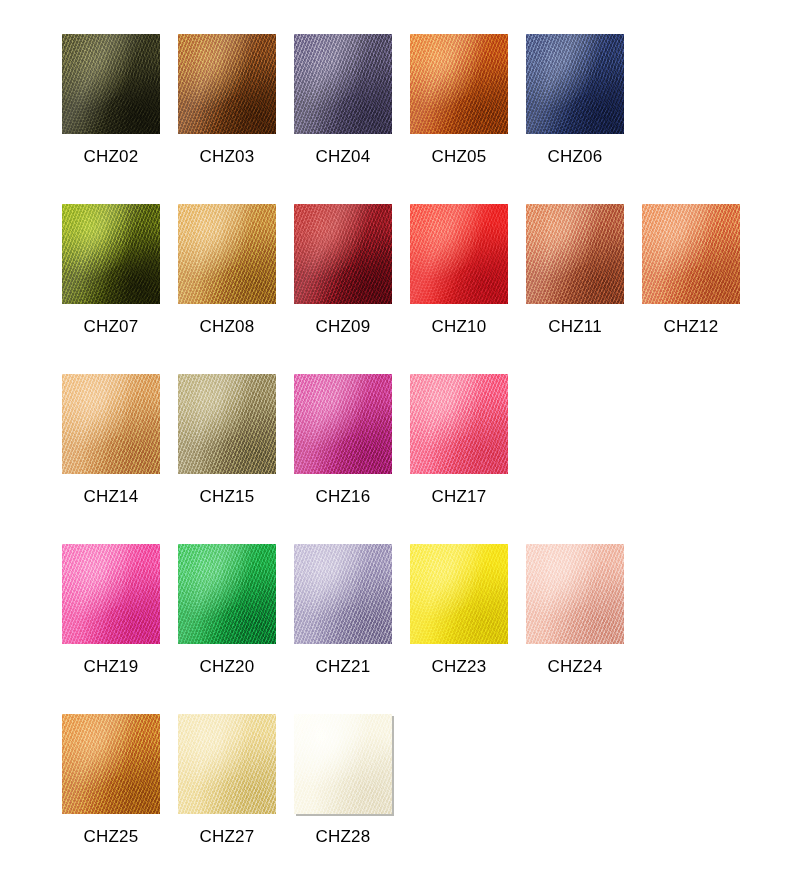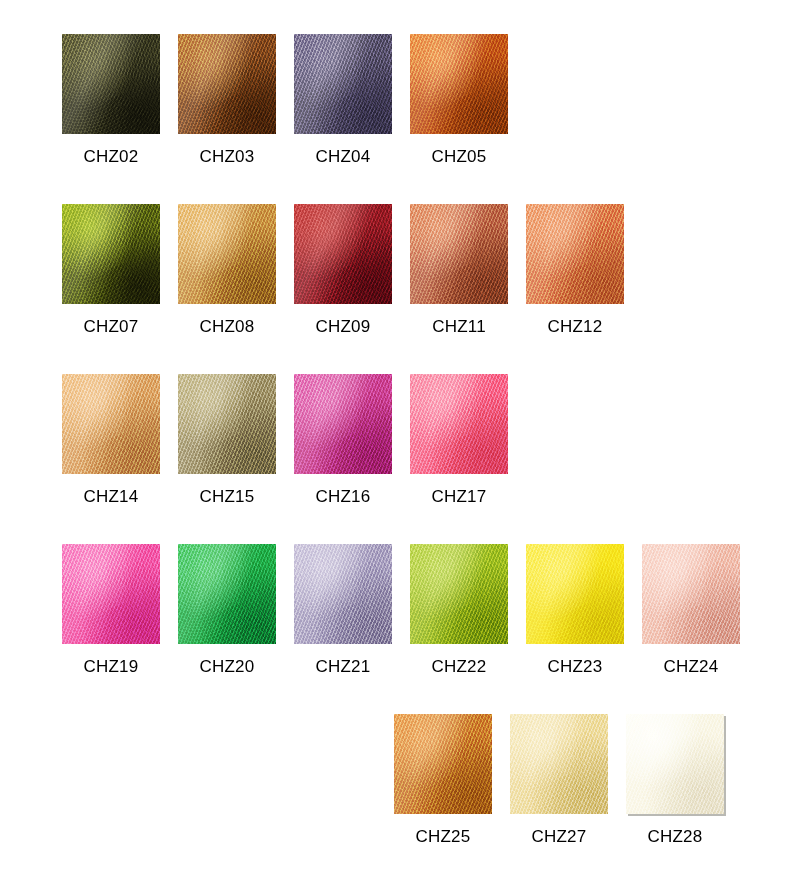--- a/index.html
+++ b/index.html
@@ -25,21 +25,21 @@
     position: absolute;
     left: 62px;
     top: 34px;
     width: 680px;
   }
   .swatch-row {
     display: flex;
     flex-direction: row;
     height: 170px;
   }
-  .swatch-row:last-child { height: 160px; justify-content: flex-end; }
+  .swatch-row:last-child { height: 160px; }
   .swatch-cell {
     width: 116px;
     flex: 0 0 116px;
     display: flex;
     flex-direction: column;
     align-items: flex-start;
   }
   .swatch-tile {
     width: 98px;
     height: 100px;
@@ -111,20 +111,28 @@
           <div class="swatch-label">CHZ04</div>
         </div>
         <div class="swatch-cell">
           <div class="swatch-tile" style="background: radial-gradient(at 28% 22%, rgb(240, 160, 82) 0%, rgba(255, 255, 255, 0) 48%), radial-gradient(at 78% 82%, rgb(140, 54, 8) 0%, rgba(255, 255, 255, 0) 55%), linear-gradient(135deg, rgb(240, 160, 82) 0%, rgb(200, 91, 24) 42%, rgb(200, 91, 24) 62%, rgb(140, 54, 8) 100%);">
             <span class="grain" style="background-image: repeating-linear-gradient(112deg, rgba(255, 255, 255, 0.55) 0px, rgba(255, 255, 255, 0.55) 1px, rgba(0, 0, 0, 0.38) 1px, rgba(0, 0, 0, 0.38) 3px), repeating-linear-gradient(37deg, rgba(255, 255, 255, 0.3) 0px, rgba(255, 255, 255, 0.3) 1px, rgba(0, 0, 0, 0.22) 1px, rgba(0, 0, 0, 0.22) 4px);"></span>
             <span class="grain2" style="background-image: repeating-radial-gradient(circle at 18% 34%, rgba(255, 255, 255, 0.45) 0px, rgba(255, 255, 255, 0.45) 1px, rgba(0, 0, 0, 0.3) 1px, rgba(0, 0, 0, 0.3) 3px), repeating-linear-gradient(78deg, rgba(0, 0, 0, 0.25) 0px, rgba(0, 0, 0, 0.25) 1px, rgba(255, 255, 255, 0.35) 1px, rgba(255, 255, 255, 0.35) 5px);"></span>
             <span class="sheen" style="background-image: linear-gradient(118deg, rgba(255, 255, 255, 0) 0%, rgba(255, 255, 255, 0.55) 34%, rgba(255, 255, 255, 0) 58%);"></span>
           </div>
           <div class="swatch-label">CHZ05</div>
         </div>
+        <div class="swatch-cell">
+          <div class="swatch-tile" style="background: radial-gradient(at 28% 22%, rgb(94, 110, 156) 0%, rgba(255, 255, 255, 0) 48%), radial-gradient(at 78% 82%, rgb(20, 30, 68) 0%, rgba(255, 255, 255, 0) 55%), linear-gradient(135deg, rgb(94, 110, 156) 0%, rgb(44, 60, 110) 42%, rgb(44, 60, 110) 62%, rgb(20, 30, 68) 100%);">
+            <span class="grain" style="background-image: repeating-linear-gradient(112deg, rgba(255, 255, 255, 0.55) 0px, rgba(255, 255, 255, 0.55) 1px, rgba(0, 0, 0, 0.38) 1px, rgba(0, 0, 0, 0.38) 3px), repeating-linear-gradient(37deg, rgba(255, 255, 255, 0.3) 0px, rgba(255, 255, 255, 0.3) 1px, rgba(0, 0, 0, 0.22) 1px, rgba(0, 0, 0, 0.22) 4px);"></span>
+            <span class="grain2" style="background-image: repeating-radial-gradient(circle at 18% 34%, rgba(255, 255, 255, 0.45) 0px, rgba(255, 255, 255, 0.45) 1px, rgba(0, 0, 0, 0.3) 1px, rgba(0, 0, 0, 0.3) 3px), repeating-linear-gradient(78deg, rgba(0, 0, 0, 0.25) 0px, rgba(0, 0, 0, 0.25) 1px, rgba(255, 255, 255, 0.35) 1px, rgba(255, 255, 255, 0.35) 5px);"></span>
+            <span class="sheen" style="background-image: linear-gradient(118deg, rgba(255, 255, 255, 0) 0%, rgba(255, 255, 255, 0.55) 34%, rgba(255, 255, 255, 0) 58%);"></span>
+          </div>
+          <div class="swatch-label">CHZ06</div>
+        </div>
       </div>
       <div class="swatch-row">
         <div class="swatch-cell">
           <div class="swatch-tile" style="background: radial-gradient(at 28% 22%, rgb(175, 198, 42) 0%, rgba(255, 255, 255, 0) 48%), radial-gradient(at 78% 82%, rgb(27, 29, 6) 0%, rgba(255, 255, 255, 0) 55%), linear-gradient(135deg, rgb(175, 198, 42) 0%, rgb(94, 107, 18) 42%, rgb(94, 107, 18) 62%, rgb(27, 29, 6) 100%);">
             <span class="grain" style="background-image: repeating-linear-gradient(112deg, rgba(255, 255, 255, 0.55) 0px, rgba(255, 255, 255, 0.55) 1px, rgba(0, 0, 0, 0.38) 1px, rgba(0, 0, 0, 0.38) 3px), repeating-linear-gradient(37deg, rgba(255, 255, 255, 0.3) 0px, rgba(255, 255, 255, 0.3) 1px, rgba(0, 0, 0, 0.22) 1px, rgba(0, 0, 0, 0.22) 4px);"></span>
             <span class="grain2" style="background-image: repeating-radial-gradient(circle at 18% 34%, rgba(255, 255, 255, 0.45) 0px, rgba(255, 255, 255, 0.45) 1px, rgba(0, 0, 0, 0.3) 1px, rgba(0, 0, 0, 0.3) 3px), repeating-linear-gradient(78deg, rgba(0, 0, 0, 0.25) 0px, rgba(0, 0, 0, 0.25) 1px, rgba(255, 255, 255, 0.35) 1px, rgba(255, 255, 255, 0.35) 5px);"></span>
             <span class="sheen" style="background-image: linear-gradient(118deg, rgba(255, 255, 255, 0) 0%, rgba(255, 255, 255, 0.55) 34%, rgba(255, 255, 255, 0) 58%);"></span>
           </div>
           <div class="swatch-label">CHZ07</div>
         </div>
@@ -138,20 +146,28 @@
         </div>
         <div class="swatch-cell">
           <div class="swatch-tile" style="background: radial-gradient(at 28% 22%, rgb(208, 74, 72) 0%, rgba(255, 255, 255, 0) 48%), radial-gradient(at 78% 82%, rgb(90, 8, 16) 0%, rgba(255, 255, 255, 0) 55%), linear-gradient(135deg, rgb(208, 74, 72) 0%, rgb(156, 26, 36) 42%, rgb(156, 26, 36) 62%, rgb(90, 8, 16) 100%);">
             <span class="grain" style="background-image: repeating-linear-gradient(112deg, rgba(255, 255, 255, 0.55) 0px, rgba(255, 255, 255, 0.55) 1px, rgba(0, 0, 0, 0.38) 1px, rgba(0, 0, 0, 0.38) 3px), repeating-linear-gradient(37deg, rgba(255, 255, 255, 0.3) 0px, rgba(255, 255, 255, 0.3) 1px, rgba(0, 0, 0, 0.22) 1px, rgba(0, 0, 0, 0.22) 4px);"></span>
             <span class="grain2" style="background-image: repeating-radial-gradient(circle at 18% 34%, rgba(255, 255, 255, 0.45) 0px, rgba(255, 255, 255, 0.45) 1px, rgba(0, 0, 0, 0.3) 1px, rgba(0, 0, 0, 0.3) 3px), repeating-linear-gradient(78deg, rgba(0, 0, 0, 0.25) 0px, rgba(0, 0, 0, 0.25) 1px, rgba(255, 255, 255, 0.35) 1px, rgba(255, 255, 255, 0.35) 5px);"></span>
             <span class="sheen" style="background-image: linear-gradient(118deg, rgba(255, 255, 255, 0) 0%, rgba(255, 255, 255, 0.55) 34%, rgba(255, 255, 255, 0) 58%);"></span>
           </div>
           <div class="swatch-label">CHZ09</div>
         </div>
         <div class="swatch-cell">
+          <div class="swatch-tile" style="background: radial-gradient(at 28% 22%, rgb(251, 110, 92) 0%, rgba(255, 255, 255, 0) 48%), radial-gradient(at 78% 82%, rgb(182, 14, 24) 0%, rgba(255, 255, 255, 0) 55%), linear-gradient(135deg, rgb(251, 110, 92) 0%, rgb(238, 43, 43) 42%, rgb(238, 43, 43) 62%, rgb(182, 14, 24) 100%);">
+            <span class="grain" style="background-image: repeating-linear-gradient(112deg, rgba(255, 255, 255, 0.55) 0px, rgba(255, 255, 255, 0.55) 1px, rgba(0, 0, 0, 0.38) 1px, rgba(0, 0, 0, 0.38) 3px), repeating-linear-gradient(37deg, rgba(255, 255, 255, 0.3) 0px, rgba(255, 255, 255, 0.3) 1px, rgba(0, 0, 0, 0.22) 1px, rgba(0, 0, 0, 0.22) 4px);"></span>
+            <span class="grain2" style="background-image: repeating-radial-gradient(circle at 18% 34%, rgba(255, 255, 255, 0.45) 0px, rgba(255, 255, 255, 0.45) 1px, rgba(0, 0, 0, 0.3) 1px, rgba(0, 0, 0, 0.3) 3px), repeating-linear-gradient(78deg, rgba(0, 0, 0, 0.25) 0px, rgba(0, 0, 0, 0.25) 1px, rgba(255, 255, 255, 0.35) 1px, rgba(255, 255, 255, 0.35) 5px);"></span>
+            <span class="sheen" style="background-image: linear-gradient(118deg, rgba(255, 255, 255, 0) 0%, rgba(255, 255, 255, 0.55) 34%, rgba(255, 255, 255, 0) 58%);"></span>
+          </div>
+          <div class="swatch-label">CHZ10</div>
+        </div>
+        <div class="swatch-cell">
           <div class="swatch-tile" style="background: radial-gradient(at 28% 22%, rgb(233, 160, 119) 0%, rgba(255, 255, 255, 0) 48%), radial-gradient(at 78% 82%, rgb(140, 62, 34) 0%, rgba(255, 255, 255, 0) 55%), linear-gradient(135deg, rgb(233, 160, 119) 0%, rgb(192, 107, 72) 42%, rgb(192, 107, 72) 62%, rgb(140, 62, 34) 100%);">
             <span class="grain" style="background-image: repeating-linear-gradient(112deg, rgba(255, 255, 255, 0.55) 0px, rgba(255, 255, 255, 0.55) 1px, rgba(0, 0, 0, 0.38) 1px, rgba(0, 0, 0, 0.38) 3px), repeating-linear-gradient(37deg, rgba(255, 255, 255, 0.3) 0px, rgba(255, 255, 255, 0.3) 1px, rgba(0, 0, 0, 0.22) 1px, rgba(0, 0, 0, 0.22) 4px);"></span>
             <span class="grain2" style="background-image: repeating-radial-gradient(circle at 18% 34%, rgba(255, 255, 255, 0.45) 0px, rgba(255, 255, 255, 0.45) 1px, rgba(0, 0, 0, 0.3) 1px, rgba(0, 0, 0, 0.3) 3px), repeating-linear-gradient(78deg, rgba(0, 0, 0, 0.25) 0px, rgba(0, 0, 0, 0.25) 1px, rgba(255, 255, 255, 0.35) 1px, rgba(255, 255, 255, 0.35) 5px);"></span>
             <span class="sheen" style="background-image: linear-gradient(118deg, rgba(255, 255, 255, 0) 0%, rgba(255, 255, 255, 0.55) 34%, rgba(255, 255, 255, 0) 58%);"></span>
           </div>
           <div class="swatch-label">CHZ11</div>
         </div>
         <div class="swatch-cell">
           <div class="swatch-tile" style="background: radial-gradient(at 28% 22%, rgb(242, 172, 128) 0%, rgba(255, 255, 255, 0) 48%), radial-gradient(at 78% 82%, rgb(188, 94, 44) 0%, rgba(255, 255, 255, 0) 55%), linear-gradient(135deg, rgb(242, 172, 128) 0%, rgb(224, 131, 76) 42%, rgb(224, 131, 76) 62%, rgb(188, 94, 44) 100%);">
             <span class="grain" style="background-image: repeating-linear-gradient(112deg, rgba(255, 255, 255, 0.55) 0px, rgba(255, 255, 255, 0.55) 1px, rgba(0, 0, 0, 0.38) 1px, rgba(0, 0, 0, 0.38) 3px), repeating-linear-gradient(37deg, rgba(255, 255, 255, 0.3) 0px, rgba(255, 255, 255, 0.3) 1px, rgba(0, 0, 0, 0.22) 1px, rgba(0, 0, 0, 0.22) 4px);"></span>
@@ -212,28 +228,20 @@
           </div>
           <div class="swatch-label">CHZ20</div>
         </div>
         <div class="swatch-cell">
           <div class="swatch-tile" style="background: radial-gradient(at 28% 22%, rgb(212, 206, 226) 0%, rgba(255, 255, 255, 0) 48%), radial-gradient(at 78% 82%, rgb(142, 134, 164) 0%, rgba(255, 255, 255, 0) 55%), linear-gradient(135deg, rgb(212, 206, 226) 0%, rgb(176, 168, 198) 42%, rgb(176, 168, 198) 62%, rgb(142, 134, 164) 100%);">
             <span class="grain" style="background-image: repeating-linear-gradient(112deg, rgba(255, 255, 255, 0.55) 0px, rgba(255, 255, 255, 0.55) 1px, rgba(0, 0, 0, 0.38) 1px, rgba(0, 0, 0, 0.38) 3px), repeating-linear-gradient(37deg, rgba(255, 255, 255, 0.3) 0px, rgba(255, 255, 255, 0.3) 1px, rgba(0, 0, 0, 0.22) 1px, rgba(0, 0, 0, 0.22) 4px);"></span>
             <span class="grain2" style="background-image: repeating-radial-gradient(circle at 18% 34%, rgba(255, 255, 255, 0.45) 0px, rgba(255, 255, 255, 0.45) 1px, rgba(0, 0, 0, 0.3) 1px, rgba(0, 0, 0, 0.3) 3px), repeating-linear-gradient(78deg, rgba(0, 0, 0, 0.25) 0px, rgba(0, 0, 0, 0.25) 1px, rgba(255, 255, 255, 0.35) 1px, rgba(255, 255, 255, 0.35) 5px);"></span>
             <span class="sheen" style="background-image: linear-gradient(118deg, rgba(255, 255, 255, 0) 0%, rgba(255, 255, 255, 0.55) 34%, rgba(255, 255, 255, 0) 58%);"></span>
           </div>
           <div class="swatch-label">CHZ21</div>
-        </div>
-        <div class="swatch-cell">
-          <div class="swatch-tile" style="background: radial-gradient(at 28% 22%, rgb(198, 220, 92) 0%, rgba(255, 255, 255, 0) 48%), radial-gradient(at 78% 82%, rgb(126, 154, 12) 0%, rgba(255, 255, 255, 0) 55%), linear-gradient(135deg, rgb(198, 220, 92) 0%, rgb(164, 194, 34) 42%, rgb(164, 194, 34) 62%, rgb(126, 154, 12) 100%);">
-            <span class="grain" style="background-image: repeating-linear-gradient(112deg, rgba(255, 255, 255, 0.55) 0px, rgba(255, 255, 255, 0.55) 1px, rgba(0, 0, 0, 0.38) 1px, rgba(0, 0, 0, 0.38) 3px), repeating-linear-gradient(37deg, rgba(255, 255, 255, 0.3) 0px, rgba(255, 255, 255, 0.3) 1px, rgba(0, 0, 0, 0.22) 1px, rgba(0, 0, 0, 0.22) 4px);"></span>
-            <span class="grain2" style="background-image: repeating-radial-gradient(circle at 18% 34%, rgba(255, 255, 255, 0.45) 0px, rgba(255, 255, 255, 0.45) 1px, rgba(0, 0, 0, 0.3) 1px, rgba(0, 0, 0, 0.3) 3px), repeating-linear-gradient(78deg, rgba(0, 0, 0, 0.25) 0px, rgba(0, 0, 0, 0.25) 1px, rgba(255, 255, 255, 0.35) 1px, rgba(255, 255, 255, 0.35) 5px);"></span>
-            <span class="sheen" style="background-image: linear-gradient(118deg, rgba(255, 255, 255, 0) 0%, rgba(255, 255, 255, 0.55) 34%, rgba(255, 255, 255, 0) 58%);"></span>
-          </div>
-          <div class="swatch-label">CHZ22</div>
         </div>
         <div class="swatch-cell">
           <div class="swatch-tile" style="background: radial-gradient(at 28% 22%, rgb(252, 240, 100) 0%, rgba(255, 255, 255, 0) 48%), radial-gradient(at 78% 82%, rgb(220, 200, 8) 0%, rgba(255, 255, 255, 0) 55%), linear-gradient(135deg, rgb(252, 240, 100) 0%, rgb(247, 230, 30) 42%, rgb(247, 230, 30) 62%, rgb(220, 200, 8) 100%);">
             <span class="grain" style="background-image: repeating-linear-gradient(112deg, rgba(255, 255, 255, 0.55) 0px, rgba(255, 255, 255, 0.55) 1px, rgba(0, 0, 0, 0.38) 1px, rgba(0, 0, 0, 0.38) 3px), repeating-linear-gradient(37deg, rgba(255, 255, 255, 0.3) 0px, rgba(255, 255, 255, 0.3) 1px, rgba(0, 0, 0, 0.22) 1px, rgba(0, 0, 0, 0.22) 4px);"></span>
             <span class="grain2" style="background-image: repeating-radial-gradient(circle at 18% 34%, rgba(255, 255, 255, 0.45) 0px, rgba(255, 255, 255, 0.45) 1px, rgba(0, 0, 0, 0.3) 1px, rgba(0, 0, 0, 0.3) 3px), repeating-linear-gradient(78deg, rgba(0, 0, 0, 0.25) 0px, rgba(0, 0, 0, 0.25) 1px, rgba(255, 255, 255, 0.35) 1px, rgba(255, 255, 255, 0.35) 5px);"></span>
             <span class="sheen" style="background-image: linear-gradient(118deg, rgba(255, 255, 255, 0) 0%, rgba(255, 255, 255, 0.55) 34%, rgba(255, 255, 255, 0) 58%);"></span>
           </div>
           <div class="swatch-label">CHZ23</div>
         </div>
         <div class="swatch-cell">

